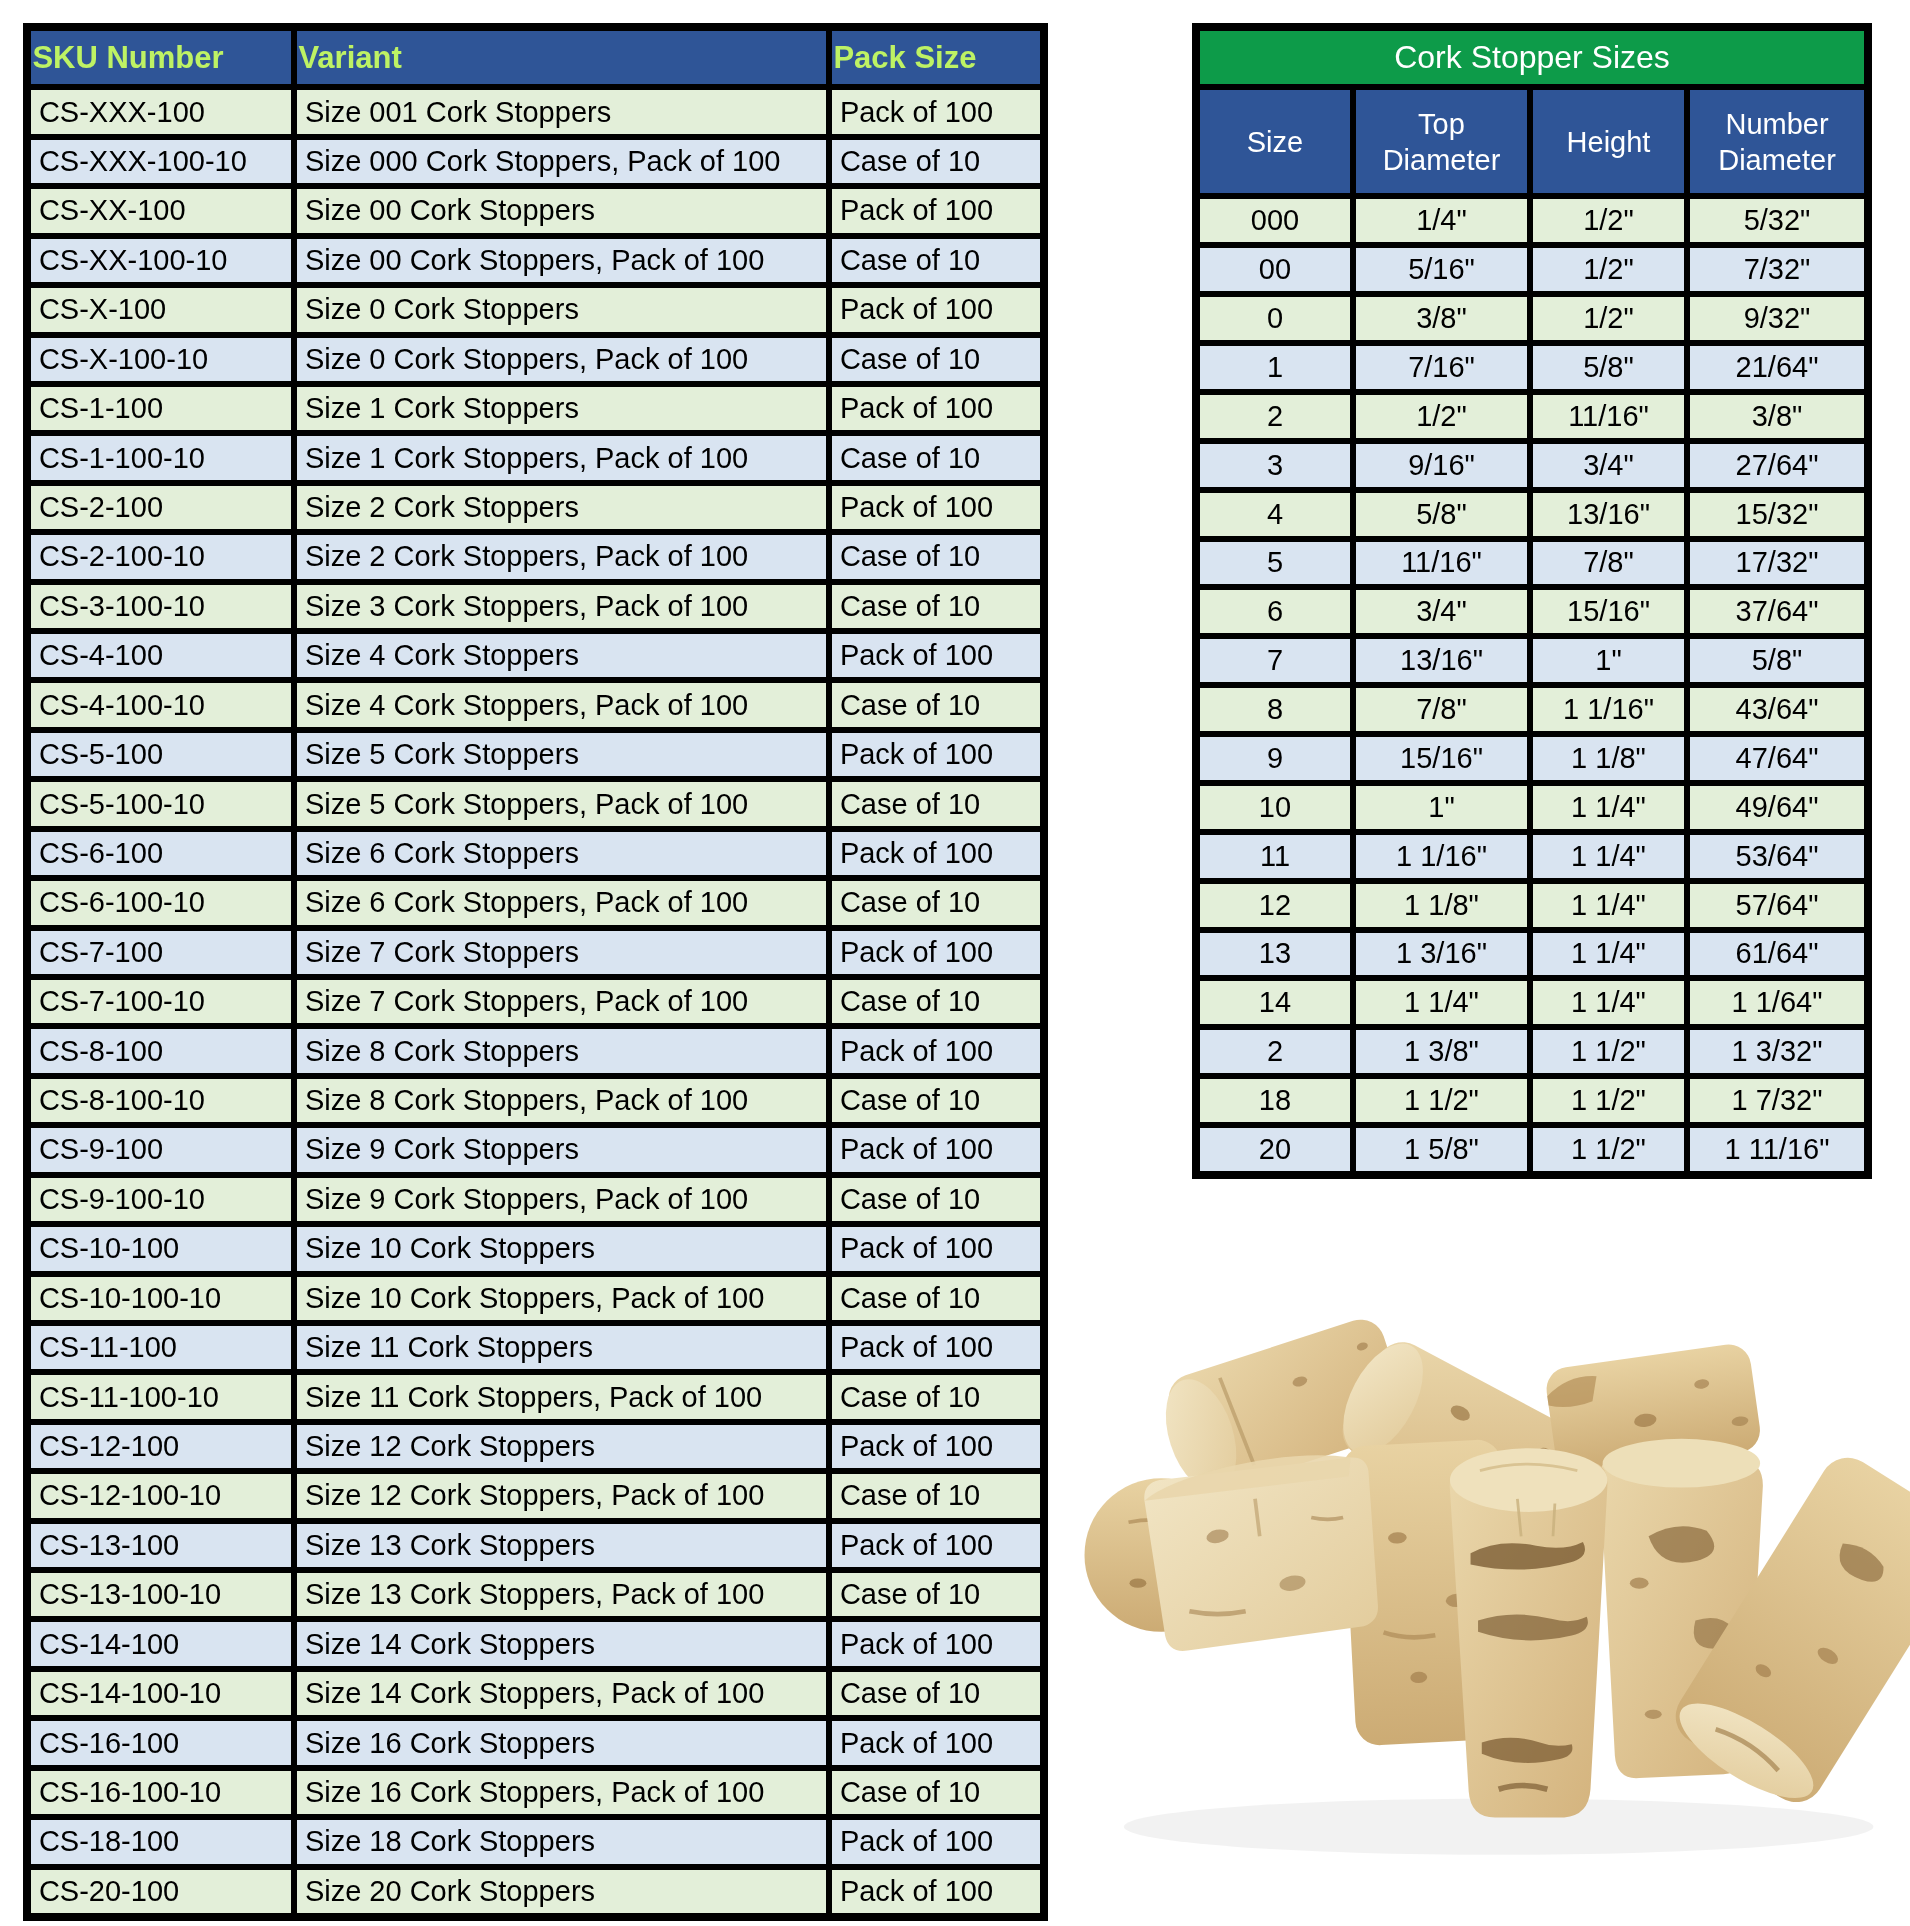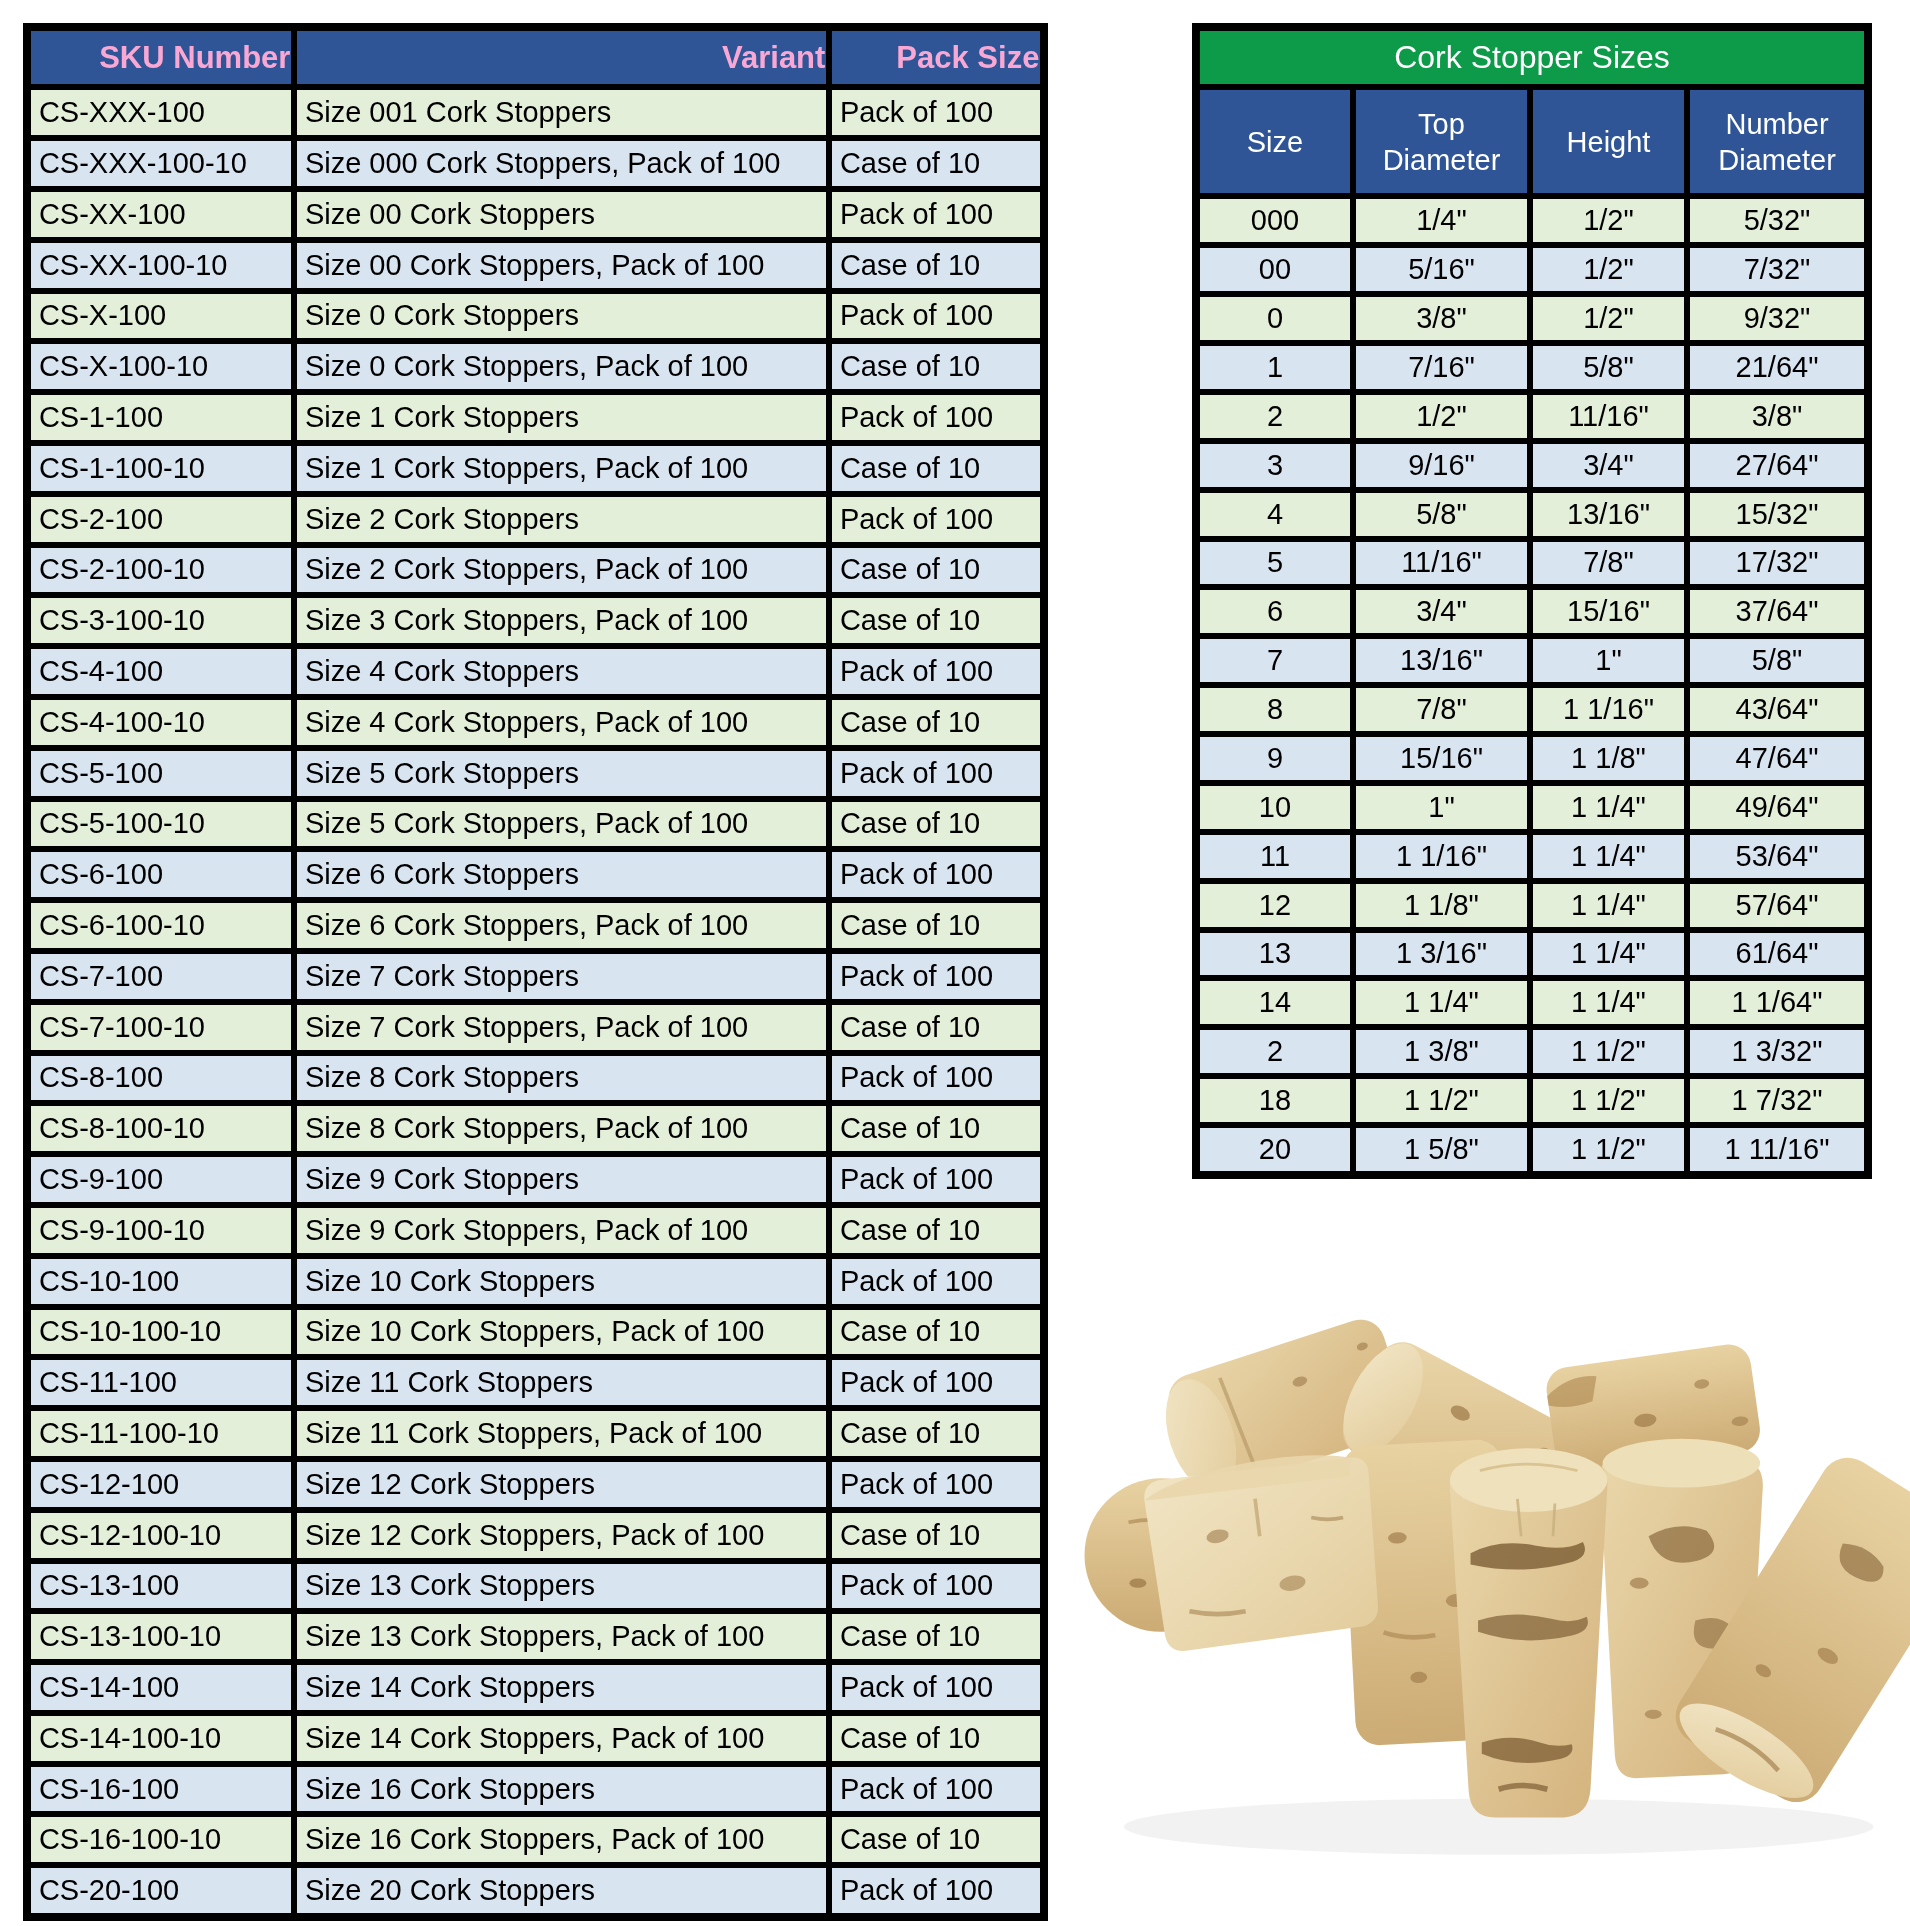--- a/index.html
+++ b/index.html
@@ -7,22 +7,22 @@
     width:1910px;height:1926px;position:relative;overflow:hidden;
     font-family:"Liberation Sans",sans-serif;color:#000;
   }
   
   table{border-collapse:collapse;table-layout:fixed;position:absolute;}
   th,td{border:6.6px solid #000;overflow:hidden;}
   
   .sku-table{left:23.4px;top:23.4px;width:1017px;height:1898px;border:8.4px solid #000;}
   .sku-table thead tr{height:60px;}
   .sku-table th{
-    background:#2F5597;color:#f9a8d4;font-weight:bold;font-size:31px;
-    text-align:right;vertical-align:middle;
+    background:#2F5597;color:#bef264;font-weight:bold;font-size:31px;
+    text-align:left;vertical-align:middle;
   }
   .sku-table td{
     font-size:29px;padding:0 5.6px 0 7.5px;white-space:nowrap;
     vertical-align:middle;text-align:left;
   }
   .sku-table tbody tr:nth-child(odd){background:#E3EFD9;}
   .sku-table tbody tr:nth-child(even){background:#D9E4F1;}
   
   .size-table{left:1192px;top:23.4px;width:673px;height:1156px;border:8.4px solid #000;}
   .size-table thead tr.title-row{height:60px;}
@@ -224,20 +224,25 @@
         <td>CS-16-100</td>
         <td>Size 16 Cork Stoppers</td>
         <td>Pack of 100</td>
       </tr>
       <tr>
         <td>CS-16-100-10</td>
         <td>Size 16 Cork Stoppers, Pack of 100</td>
         <td>Case of 10</td>
       </tr>
       <tr>
+        <td>CS-18-100</td>
+        <td>Size 18 Cork Stoppers</td>
+        <td>Pack of 100</td>
+      </tr>
+      <tr>
         <td>CS-20-100</td>
         <td>Size 20 Cork Stoppers</td>
         <td>Pack of 100</td>
       </tr>
     </tbody>
 </table>
 
 <table class="size-table">
   <colgroup>
     <col style="width:157px">

